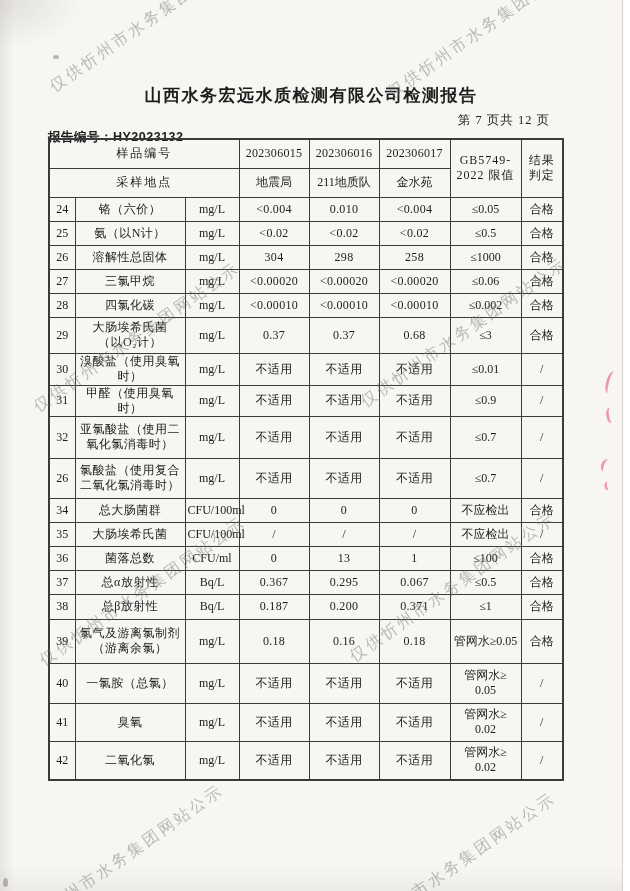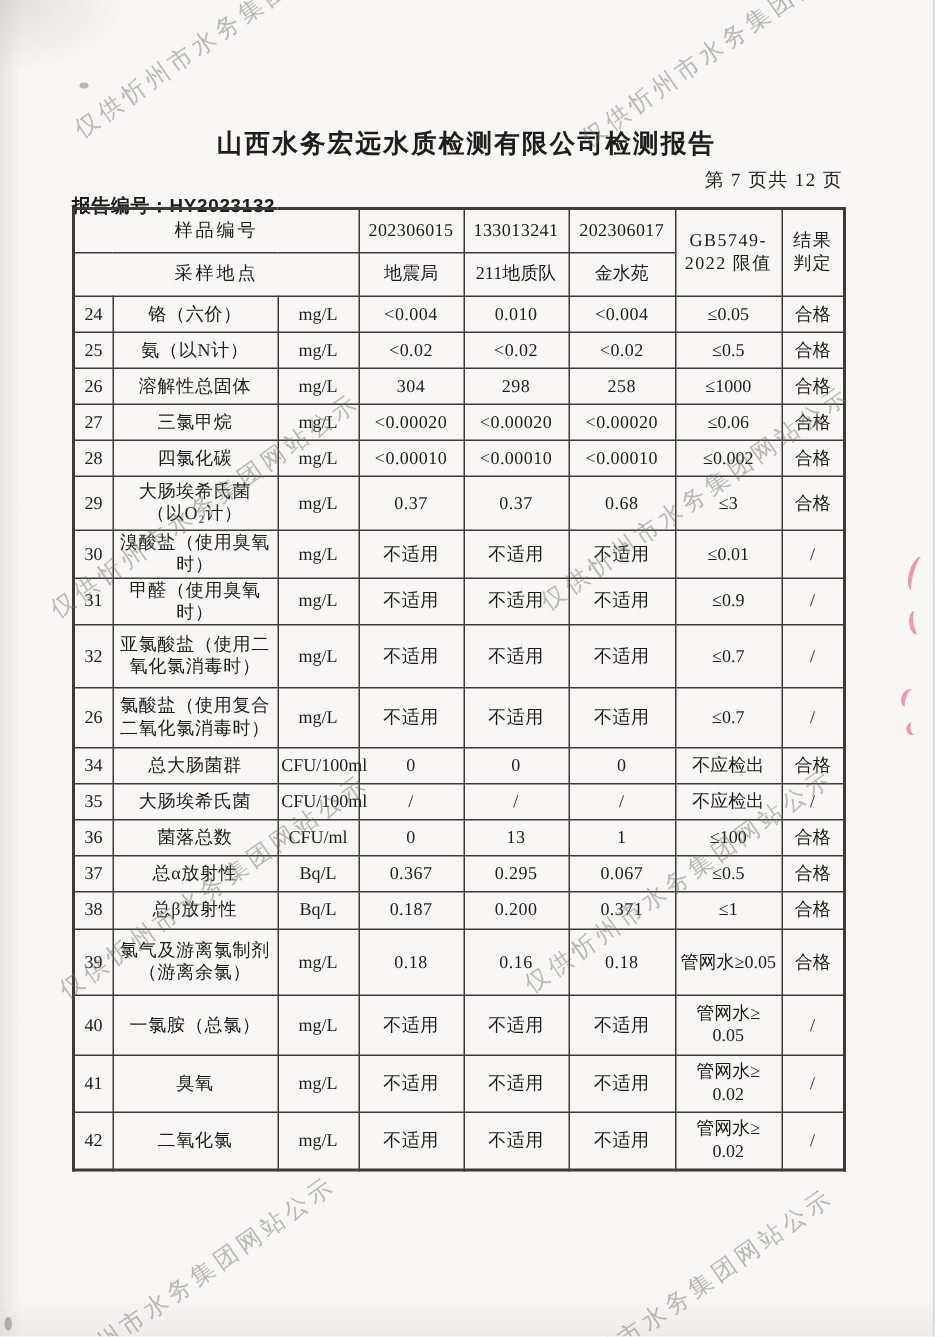--- a/index.html
+++ b/index.html
@@ -26,21 +26,21 @@
     position:absolute;left:0;top:84px;width:622px;text-align:center;
     font-family:"Liberation Sans", sans-serif;
     font-size:17px;font-weight:700;color:#1d1d1d;letter-spacing:1.5px;
   }
   .report-no{
     position:absolute;left:48px;top:129px;
     font-family:"Liberation Sans", sans-serif;
     font-size:12.5px;font-weight:700;color:#1d1d1d;letter-spacing:.5px;
   }
   .page-indicator{
-    position:absolute;right:60px;top:112px;
+    position:absolute;right:72px;top:112px;
     font-size:12.5px;color:#1d1d1d;letter-spacing:1px;
   }
   table.report{
     position:absolute;left:48px;top:138px;width:514px;
     border-collapse:collapse;table-layout:fixed;
     border:2px solid #3b3b3b;
   }
   table.report td{
     border:1px solid #3b3b3b;
     text-align:center;vertical-align:middle;
@@ -95,21 +95,21 @@
       <col style="width:70px">
         <col style="width:70px">
         <col style="width:71px">
       <col style="width:71px">
         <col style="width:42px">
     </colgroup>
     <tbody>
         <tr class="rhH">
       <td colspan="3" class="hdr">样品编号</td>
       <td class="num">202306015</td>
-      <td class="num">133013241</td>
+      <td class="num">202306016</td>
       <td class="num">202306017</td>
       <td rowspan="2" class="merged2">GB5749-
 2022 限值</td>
       <td rowspan="2" class="merged2">结果
 判定</td>
     </tr>
     <tr class="rhH">
       <td colspan="3" class="hdr">采样地点</td>
       <td>地震局</td>
       <td>211地质队</td>

